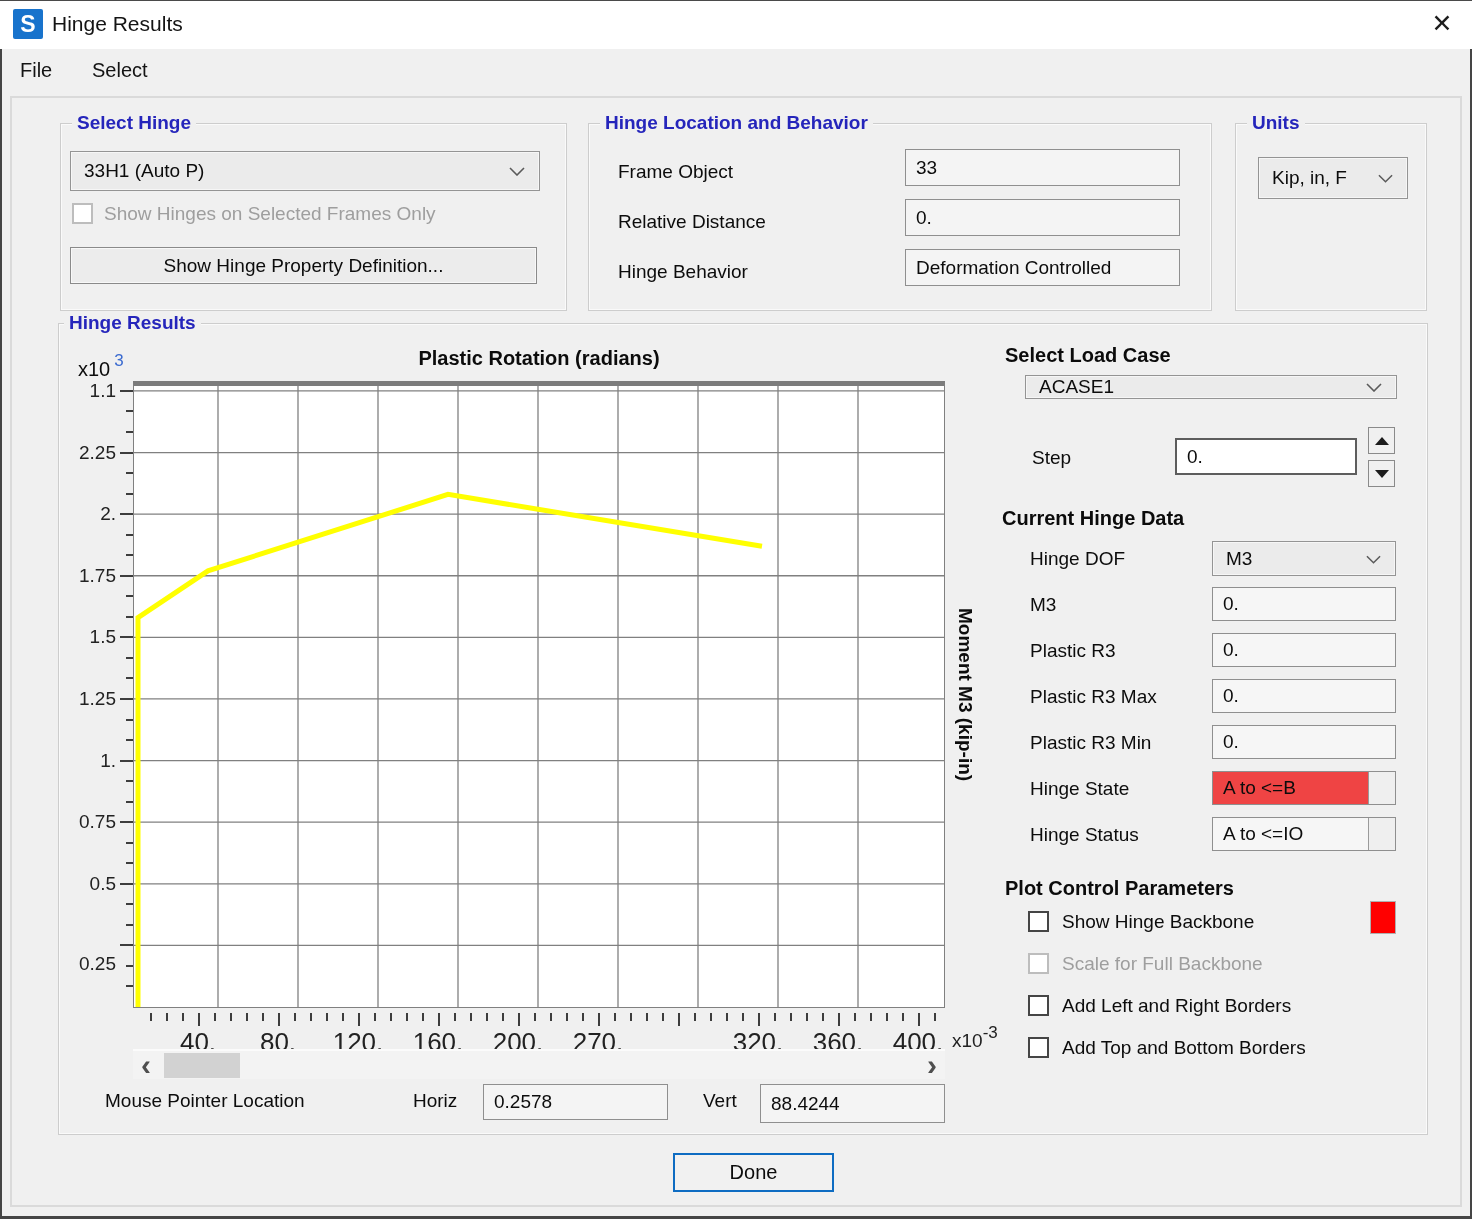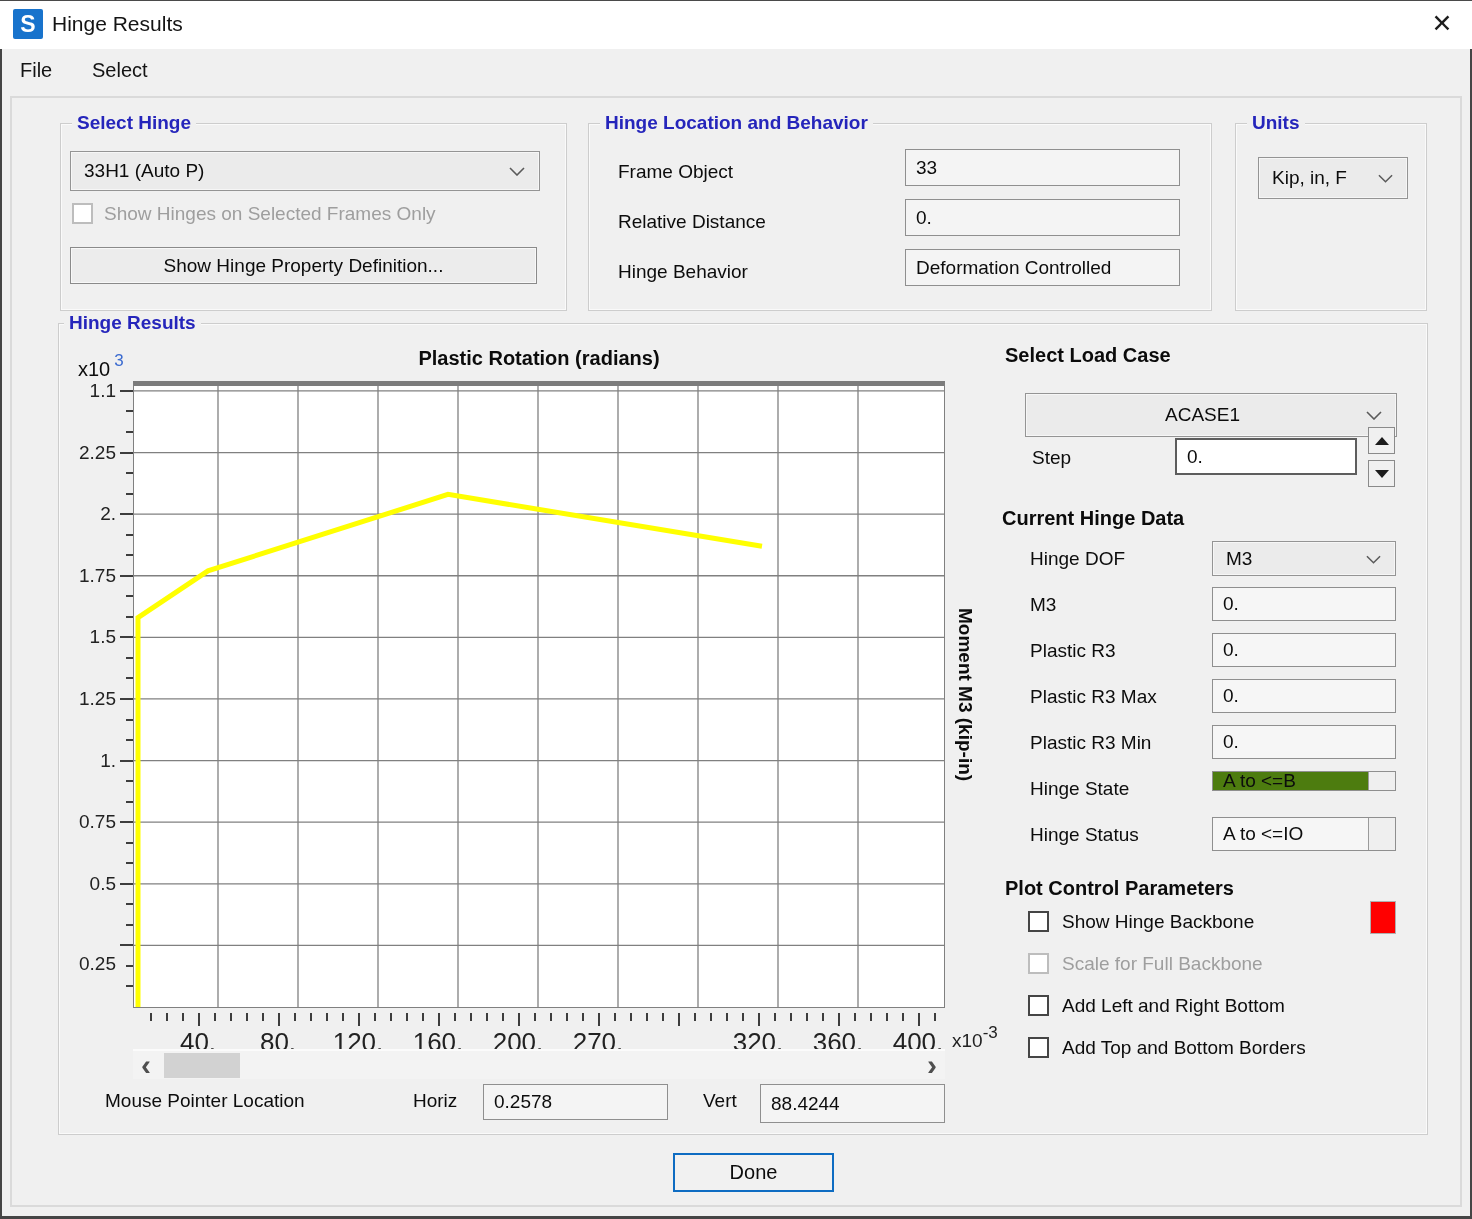--- a/index.html
+++ b/index.html
@@ -265,21 +265,21 @@
     <span class="scroll-arrow" style="right:8px;">›</span>
   </div>
 
   <div class="field-label abs" style="left:105px;top:1089px;">Mouse Pointer Location</div>
   <div class="field-label abs" style="left:413px;top:1089px;">Horiz</div>
   <div class="sunken-field abs" style="left:483px;top:1083px;width:185px;height:36px;">0.2578</div>
   <div class="field-label abs" style="left:703px;top:1089px;">Vert</div>
   <div class="sunken-field abs" style="left:760px;top:1083px;width:185px;height:39px;">88.4244</div>
 
   <div class="bold-heading abs" style="left:1005px;top:343px;">Select Load Case</div>
-  <div class="dropdown abs" style="left:1025px;top:392px;width:372px;height:44px;text-align:center;">
+  <div class="dropdown abs" style="left:1025px;top:374px;width:372px;height:24px;">
     <span class="dd-text">ACASE1</span>
     <span class="dd-chevron">
       <svg width="16" height="9" viewBox="0 0 16 9">
           <polyline points="1,1 8,8 15,1" fill="none" stroke="#5a5a5a" stroke-width="1.6"></polyline>
         </svg>
     </span>
   </div>
   <div class="field-label abs" style="left:1032px;top:446px;">Step</div>
   <div class="white-field abs" style="left:1175px;top:437px;width:182px;height:37px;">0.</div>
   <div class="spin-btn abs" style="left:1368px;top:426px;">
@@ -307,41 +307,41 @@
   <div class="field-label abs" style="left:1030px;top:639px;">Plastic R3</div>
   <div class="sunken-field abs" style="left:1212px;top:632px;width:184px;height:34px;background:#f6f6f6;">0.</div>
 
   <div class="field-label abs" style="left:1030px;top:685px;">Plastic R3 Max</div>
   <div class="sunken-field abs" style="left:1212px;top:678px;width:184px;height:34px;background:#f6f6f6;">0.</div>
 
   <div class="field-label abs" style="left:1030px;top:731px;">Plastic R3 Min</div>
   <div class="sunken-field abs" style="left:1212px;top:724px;width:184px;height:34px;background:#f6f6f6;">0.</div>
 
   <div class="field-label abs" style="left:1030px;top:777px;">Hinge State</div>
-  <div class="sunken-field abs" style="left:1212px;top:770px;width:184px;height:20px;background:#4d7c0f;">
+  <div class="sunken-field abs" style="left:1212px;top:770px;width:184px;height:34px;background:#ef4444;">
     <span>A to &lt;=B</span>
     <span class="state-box"></span>
   </div>
 
   <div class="field-label abs" style="left:1030px;top:823px;">Hinge Status</div>
   <div class="sunken-field abs" style="left:1212px;top:816px;width:184px;height:34px;background:#f6f6f6;">
     <span>A to &lt;=IO</span>
     <span class="state-box"></span>
   </div>
 
   <div class="bold-heading abs" style="left:1005px;top:876px;">Plot Control Parameters</div>
 
   <div class="checkbox abs" style="left:1028px;top:910px;"></div>
   <div class="cb-label abs" style="left:1062px;top:910px;">Show Hinge Backbone</div>
   <div class="swatch abs" style="left: 1370px; top: 900px; width: 26px; height: 33px; background: rgb(255, 0, 0);"></div>
 
   <div class="checkbox disabled abs" style="left:1028px;top:952px;"></div>
   <div class="cb-label disabled abs" style="left:1062px;top:952px;">Scale for Full Backbone</div>
 
   <div class="checkbox abs" style="left:1028px;top:994px;"></div>
-  <div class="cb-label abs" style="left:1062px;top:994px;">Add Left and Right Bottom</div>
+  <div class="cb-label abs" style="left:1062px;top:994px;">Add Left and Right Borders</div>
 
   <div class="checkbox abs" style="left:1028px;top:1036px;"></div>
   <div class="cb-label abs" style="left:1062px;top:1036px;">Add Top and Bottom Borders</div>
 
   <div id="done-button" class="abs">Done</div>
 
 </div>
 
 </body></html>

